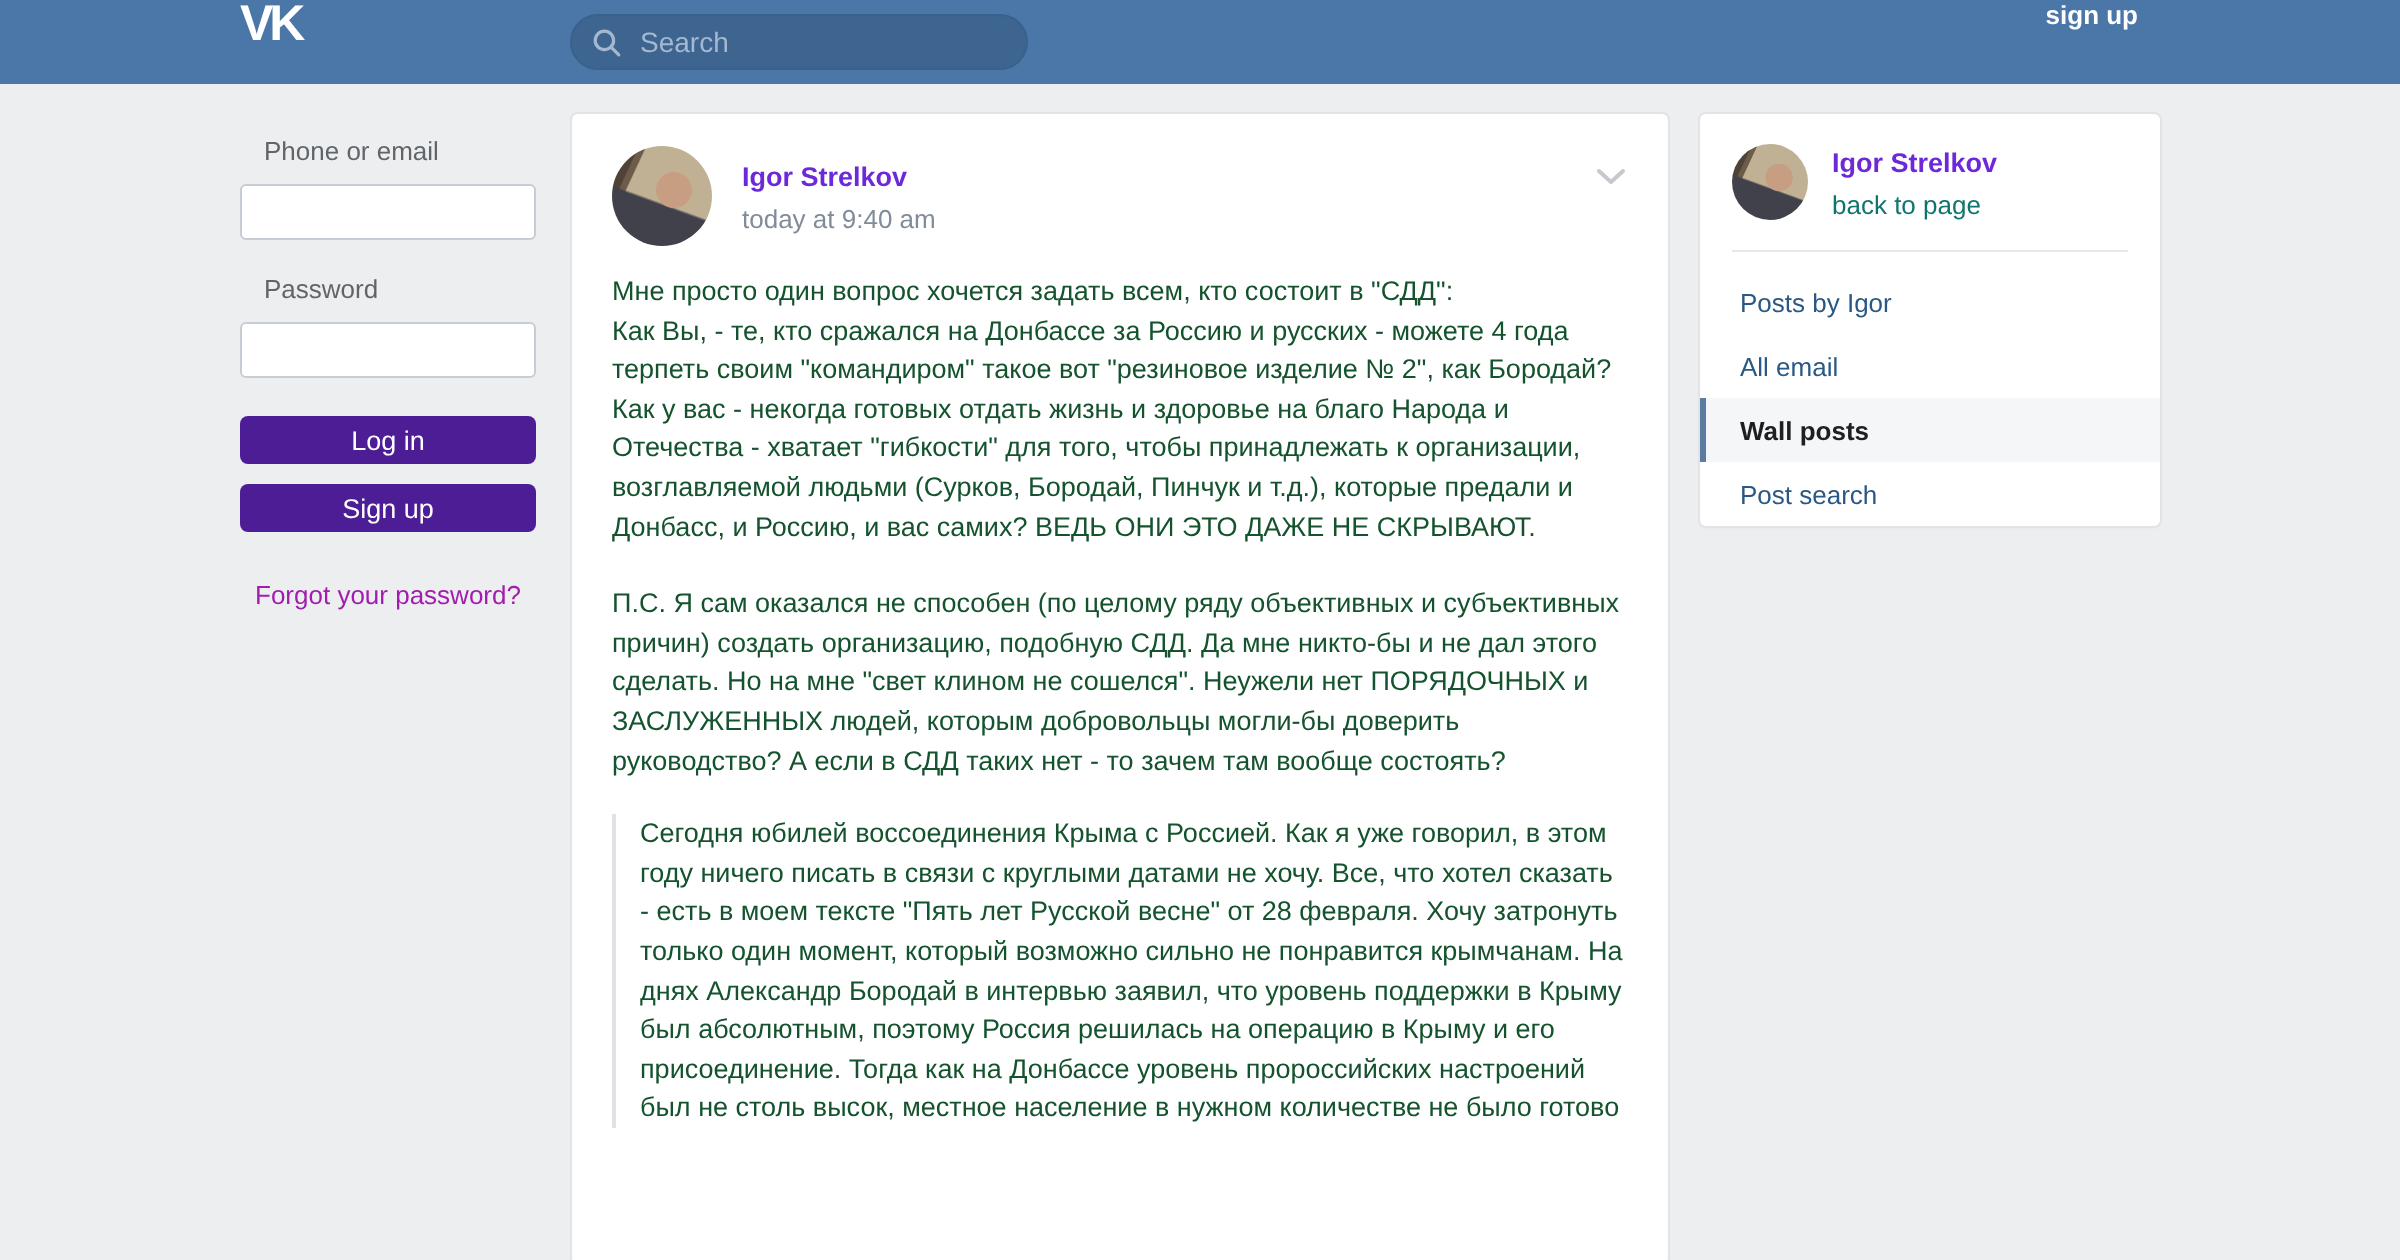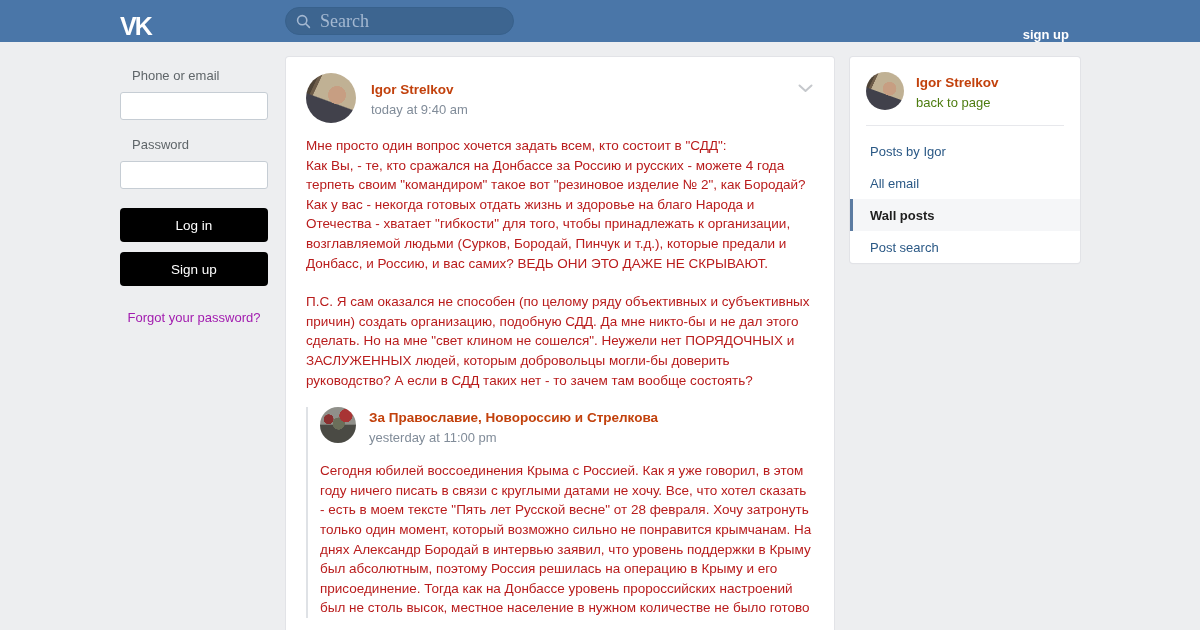--- a/index.html
+++ b/index.html
@@ -7,54 +7,54 @@
   body {
     width:1200px; height:630px; overflow:hidden;
     background:#edeef0;
     font-family:"Liberation Sans", sans-serif;
     -webkit-font-smoothing:antialiased;
   }
   a { text-decoration:none; }
 
   
   .topbar { height:42px; background:#4a76a8; }
-  .topbar-inner { width:960px; margin:0 auto; height:100%; display:flex; align-items:flex-end; position:relative; }
+  .topbar-inner { width:960px; margin:0 auto; height:100%; display:flex; align-items:flex-start; position:relative; }
   .vk-logo {
     color:#fff; font-weight:800; font-size:25px; letter-spacing:-2px; cursor:pointer;
     line-height:1; padding-bottom:3px; user-select:none;
   }
   .search {
     position:absolute; left:165px; top:7px;
     width:229px; height:28px;
     background:#3d6590; border:1px solid #38618c; border-radius:14px;
     display:flex; align-items:center; padding:0 10px;
   }
   .search svg { flex:0 0 auto; margin-right:7px; }
   .search input {
     flex:1; min-width:0; background:transparent; border:none; outline:none;
-    color:#dfe8f2; font-size:18px; font-family:Liberation Serif, serif;
+    color:#dfe8f2; font-size:14px; font-family:Liberation Sans, sans-serif;
   }
   .search input::placeholder { color:#a4b8d1; opacity:1; }
   .signup-link { margin-left:auto; padding-right:11px; color:#fff; font-weight:bold; font-size:13px; cursor:pointer; }
 
   
   .container { width:960px; margin:15px auto 0; display:flex; align-items:flex-start; }
   .card { background:#fff; border-radius:3px; box-shadow:0 0 0 1px #e2e3e7, 0 1px 2px rgba(0,0,0,.04); }
 
   
   .login-col { width:148px; margin-right:18px; }
   .fld-label { font-size:13px; color:#5f6569; margin:11px 12px 9px; }
   .fld-label.second { margin-top:17px; }
   .txt {
     width:100%; height:28px; border:1px solid #c6cdd4; border-radius:3px;
     background:#fff; font-family:inherit; font-size:13px; padding:0 7px; outline:none;
   }
   .btn {
-    display:block; width:100%; height:34px; border:none; border-radius:4px;
-    background:#000000; color:#fff; font-size:13.5px; font-family:inherit; cursor:pointer;
+    display:block; width:100%; height:24px; border:none; border-radius:4px;
+    background:#4c1d95; color:#fff; font-size:13.5px; font-family:inherit; cursor:pointer;
   }
   .btn-login { margin-top:19px; }
   .btn-signup { margin-top:10px; }
   .forgot { display:block; text-align:center; margin-top:24px; color:#a21caf; font-size:13px; cursor:pointer; }
 
   
   .feed { width:548px; margin-right:16px; }
   .post-card { width:548px; min-height:575px; padding:16px 20px 40px; position:relative; }
   .post-head { display:flex; }
   .avatar { border-radius:50%; flex:0 0 auto; }
@@ -70,43 +70,43 @@
   }
   .av-repost-group {
     background:
       radial-gradient(circle at 72% 24%, #a83434 0 17%, rgba(0,0,0,0) 18%),
       radial-gradient(circle at 24% 34%, #8a3030 0 13%, rgba(0,0,0,0) 14%),
       radial-gradient(circle at 52% 46%, #6b6f5a 0 22%, rgba(0,0,0,0) 23%),
       linear-gradient(to bottom, rgba(0,0,0,0) 48%, #4a4a44 50%),
       #90908a;
   }
   .post-head-info { margin-left:15px; padding-top:7px; }
-  .author-link { color:#c2410c; font-weight:bold; font-size:13.5px; cursor:pointer; display:inline-block; }
+  .author-link { color:#6d28d9; font-weight:bold; font-size:13.5px; cursor:pointer; display:inline-block; }
   .post-time { color:#818c99; font-size:13px; margin-top:4px; }
   .chevron-btn { position:absolute; right:17px; top:23px; cursor:pointer; line-height:0; padding:4px; }
 
   .post-text {
-    font-size:13.5px; line-height:19.6px; color:#b91c1c; white-space:pre-line;
+    font-size:13.5px; line-height:19.6px; color:#14532d; white-space:pre-line;
     margin:13px 0 0; word-wrap:break-word;
   }
   .post-text + .post-text { margin-top:19px; }
 
   
   .repost { margin-top:17px; border-left:2px solid #dfe2e6; padding-left:12px; }
   .repost-head { display:flex; }
   .repost-info { margin-left:13px; padding-top:1px; }
   .repost .post-text { margin-top:16px; }
   .repost .post-text + .post-text { margin-top:19px; }
 
   
   .right-col { width:230px; }
   .profile-card { width:230px; padding-top:15px; overflow:hidden; }
   .profile-head { display:flex; padding:0 16px 15px; }
   .profile-info { margin-left:12px; padding-top:1px; }
-  .profile-back { color:#4d7c0f; font-size:13px; margin-top:4px; }
+  .profile-back { color:#0f766e; font-size:13px; margin-top:4px; }
   .divider { border-top:1px solid #e7e8ec; margin:0 16px; }
   .menu { padding-top:9px; }
   .menu-item {
     display:flex; align-items:center; height:32px; padding:0 20px;
     color:#2a5885; font-size:13px; cursor:pointer;
   }
   .menu-item.active {
     background:#f5f6f8; color:#1f1f1f; font-weight:bold;
     border-left:3px solid #5b7ba1; padding-left:17px;
   }
@@ -155,27 +155,20 @@
         <svg width="15" height="9" viewBox="0 0 15 9">
           <path d="M1.5 1.5l6 5.5 6-5.5" stroke="#c5c8cc" stroke-width="2" fill="none" stroke-linecap="round" stroke-linejoin="round"></path>
         </svg>
       </div>
 
       <p class="post-text">Мне просто один вопрос хочется задать всем, кто состоит в "СДД":
 Как Вы, - те, кто сражался на Донбассе за Россию и русских - можете 4 года терпеть своим "командиром" такое вот "резиновое изделие № 2", как Бородай? Как у вас - некогда готовых отдать жизнь и здоровье на благо Народа и Отечества - хватает "гибкости" для того, чтобы принадлежать к организации, возглавляемой людьми (Сурков, Бородай, Пинчук и т.д.), которые предали и Донбасс, и Россию, и вас самих? ВЕДЬ ОНИ ЭТО ДАЖЕ НЕ СКРЫВАЮТ.</p>
       <p class="post-text">П.С. Я сам оказался не способен (по целому ряду объективных и субъективных причин) создать организацию, подобную СДД. Да мне никто-бы и не дал этого сделать. Но на мне "свет клином не сошелся". Неужели нет ПОРЯДОЧНЫХ и ЗАСЛУЖЕННЫХ людей, которым добровольцы могли-бы доверить руководство? А если в СДД таких нет - то зачем там вообще состоять?</p>
 
       <div class="repost">
-        <div class="repost-head">
-          <div class="avatar av-36 av-repost-group"></div>
-          <div class="repost-info">
-            <a class="author-link">За Православие, Новороссию и Стрелкова</a>
-            <div class="post-time">yesterday at 11:00 pm</div>
-          </div>
-        </div>
         <p class="post-text">Сегодня юбилей воссоединения Крыма с Россией. Как я уже говорил, в этом году ничего писать в связи с круглыми датами не хочу. Все, что хотел сказать - есть в моем тексте "Пять лет Русской весне" от 28 февраля. Хочу затронуть только один момент, который возможно сильно не понравится крымчанам. На днях Александр Бородай в интервью заявил, что уровень поддержки в Крыму был абсолютным, поэтому Россия решилась на операцию в Крыму и его присоединение. Тогда как на Донбассе уровень пророссийских настроений был не столь высок, местное население в нужном количестве не было готово</p>
       </div>
 
     </article>
   </main>
 
   <aside class="right-col">
     <div class="profile-card card">
       <div class="profile-head">
         <div class="avatar av-38 av-strelkov"></div>

